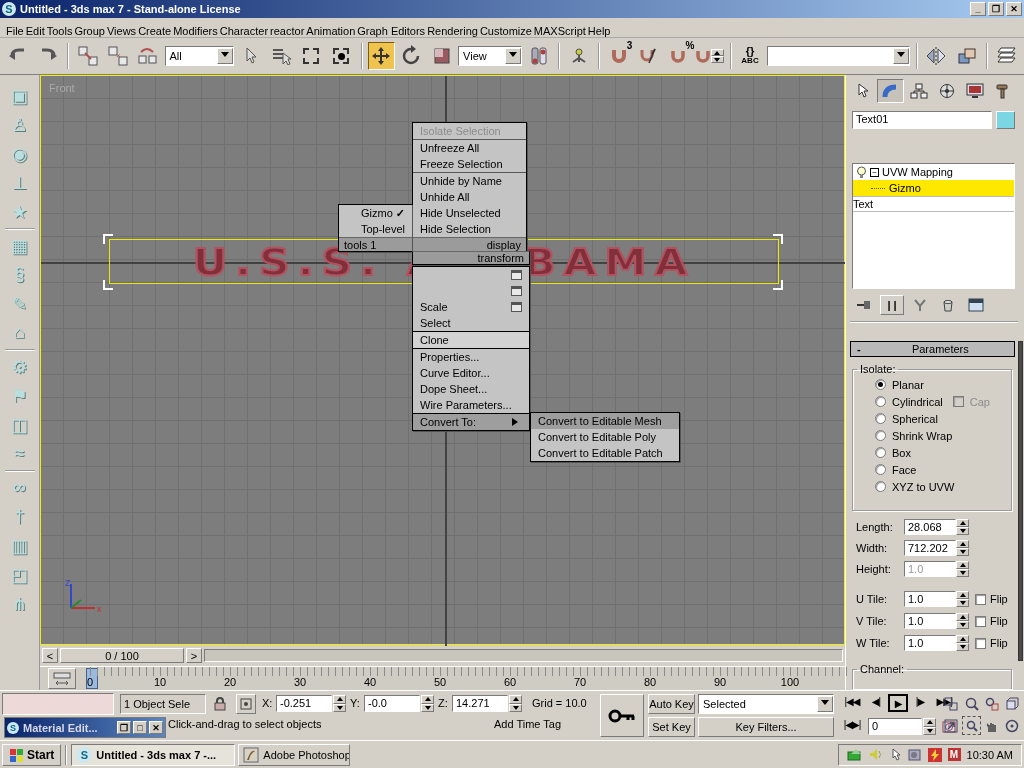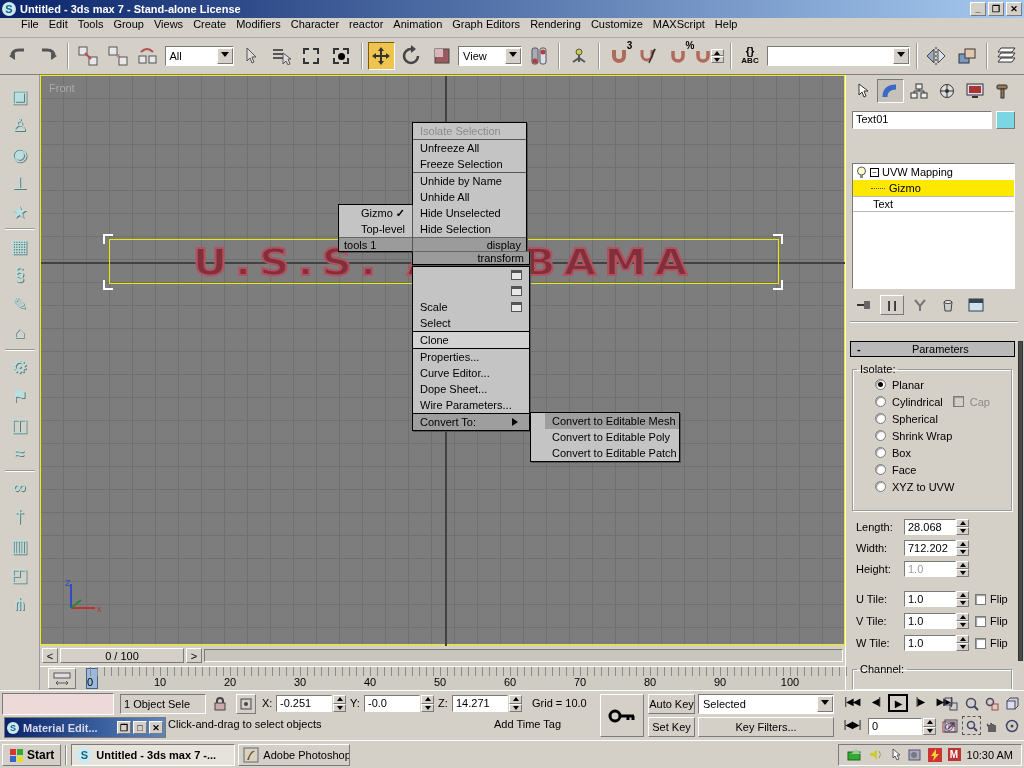--- a/index.html
+++ b/index.html
@@ -14,22 +14,22 @@
   .flex { display:flex; align-items:center; }
   
   #titlebar { left:0; top:0; width:1024px; height:18px;
     background:linear-gradient(to right,#0a246a,#a6caf0); color:#fff; font-weight:bold;
     display:flex; align-items:center; padding:0 2px; }
   .winbtn { width:16px; height:14px; margin-left:2px; font-size:9px; font-weight:bold; color:#000;
     display:flex; align-items:center; justify-content:center; }
   .logo { width:14px; height:14px; border-radius:50%; background:#cfe7ef; color:#0a6a8a;
     font-weight:bold; font-size:11px; display:flex; align-items:center; justify-content:center; margin-right:4px; }
   
-  #menubar { left:0; top:18px; width:1024px; height:20px; display:flex; align-items:flex-start;
-    padding-left:21px; gap:10px; border-bottom:1px solid #aaa; }
+  #menubar { left:0; top:18px; width:1024px; height:20px; display:flex; align-items:flex-end;
+    padding-left:6px; gap:2px; border-bottom:1px solid #aaa; }
   
   #toolbar { left:0; top:38px; width:1024px; height:37px; display:flex; align-items:center;
     gap:3px; padding:0 4px; border-bottom:1px solid #808080; }
   .tbtn { width:28px; height:28px; display:flex; align-items:center; justify-content:center; }
   .tsep { width:1px; height:26px; background:#9a9a9a; margin:0 3px; box-shadow:1px 0 #fff; }
   .drop { height:20px; background:#fff; border:1px solid; border-color:#7a7a7a #fff #fff #7a7a7a;
     display:flex; align-items:center; }
   .drop .txt { flex:1; padding:0 4px; }
   .darr { width:16px; height:16px; background:#d4d0c8; border:1px solid; border-color:#fff #7a7a7a #7a7a7a #fff;
     display:flex; align-items:center; justify-content:center; }
@@ -386,21 +386,21 @@
   <div class="qitem">Curve Editor...</div>
   <div class="qitem">Dope Sheet...</div>
   <div class="qitem">Wire Parameters...</div>
   <div class="qsep"></div>
   <div class="qitem qhl">
     <span>Convert To:</span>
       <i class="tri-r"></i>
   </div>
 </div>
 
-<div class="qmenu" style="left:530px;top:412px;width:150px;padding-left:14px;">
+<div class="qmenu" style="left:530px;top:412px;width:150px;">
   <div class="qitem qhl" style="outline:none;">Convert to Editable Mesh</div>
   <div class="qitem">Convert to Editable Poly</div>
   <div class="qitem">Convert to Editable Patch</div>
 </div>
 
 <div id="cmdpanel" class="abs">
   <div class="flex" style="position:absolute;left:3px;top:4px;gap:1px;">
     <span class="ctab">
         <svg width="16" height="16">
           <path d="M4 1 L4 12 L7 9 L9 14 L11 13 L9 8 L13 8 Z" fill="#fff" stroke="#333"></path>
@@ -451,21 +451,21 @@
           <circle cx="5.5" cy="5" r="4" fill="#ffffcc" stroke="#555"></circle>
           <rect x="4" y="9" width="3" height="3" fill="#888"></rect>
         </svg>
       <span style="width:9px;height:9px;border:1px solid #000;display:inline-flex;align-items:center;justify-content:center;font-size:8px;line-height:7px;">−</span>
       <span>UVW Mapping</span>
     </div>
     <div class="flex" style="height:16px;background:#ffe800;padding-left:18px;gap:4px;">
       <span style="width:14px;border-bottom:1px dotted #555;height:1px;"></span>
       <span>Gizmo</span>
     </div>
-    <div class="flex" style="height:16px;padding-left:20px;border-top:1px solid #bbb;border-bottom:1px solid #bbb;">
+    <div class="flex" style="height:16px;border-top:1px solid #bbb;border-bottom:1px solid #bbb;">
       <span>Text</span>
     </div>
   </div>
 
   <div class="flex abs" style="left:6px;top:220px;gap:4px;">
     <span class="sbtn" style="width:24px;height:20px;">
         <svg width="16" height="14">
           <rect x="8" y="3" width="6" height="8" fill="#666"></rect>
           <line x1="1" y1="7" x2="8" y2="7" stroke="#333" stroke-width="2"></line>
         </svg>

